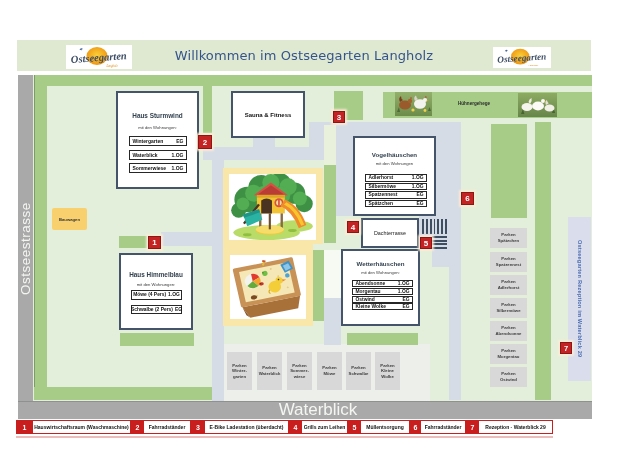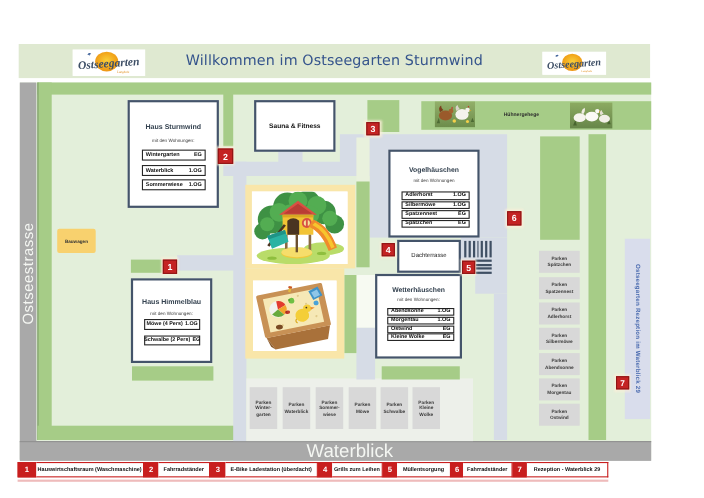--- a/index.html
+++ b/index.html
@@ -135,21 +135,21 @@
   .legend .lab{background:#fff;border:1px solid var(--legend-red);border-left:none;box-sizing:border-box;
      display:flex;align-items:center;justify-content:center;font-size:5px;font-weight:700;color:#111;white-space:nowrap;overflow:hidden;}
   .legend-reflection{position:absolute;left:16px;top:436px;width:537px;height:2px;background:rgba(200,30,30,.30);}
 </style>
 </head>
 <body>
 
 <div class="page">
 
   <div class="header">
-    <div class="header-title">Willkommen im Ostseegarten Sturmwind</div>
+    <div class="header-title">Willkommen im Ostseegarten Langholz</div>
     <div class="logo logo-left">
       <svg viewBox="0 0 66 24">
         <defs>
           <radialGradient id="sun1" cx="50%" cy="45%" r="60%">
             <stop offset="0%" stop-color="#f9cf3a"></stop>
               <stop offset="60%" stop-color="#f3a91d"></stop>
               <stop offset="100%" stop-color="#ec9113"></stop>
           </radialGradient>
         </defs>
         <rect width="66" height="24" fill="#ffffff"></rect>

